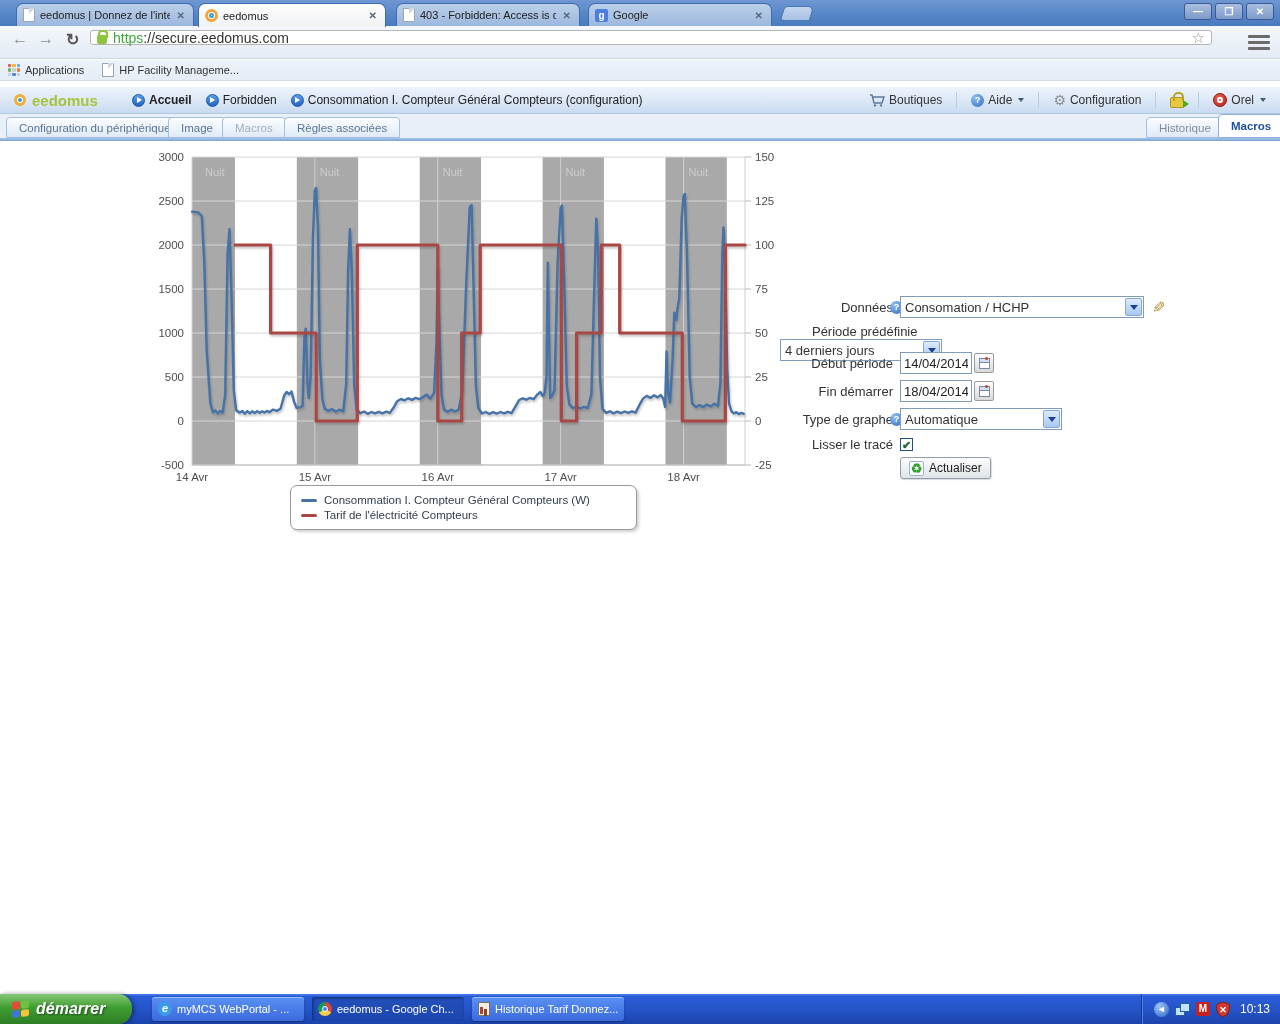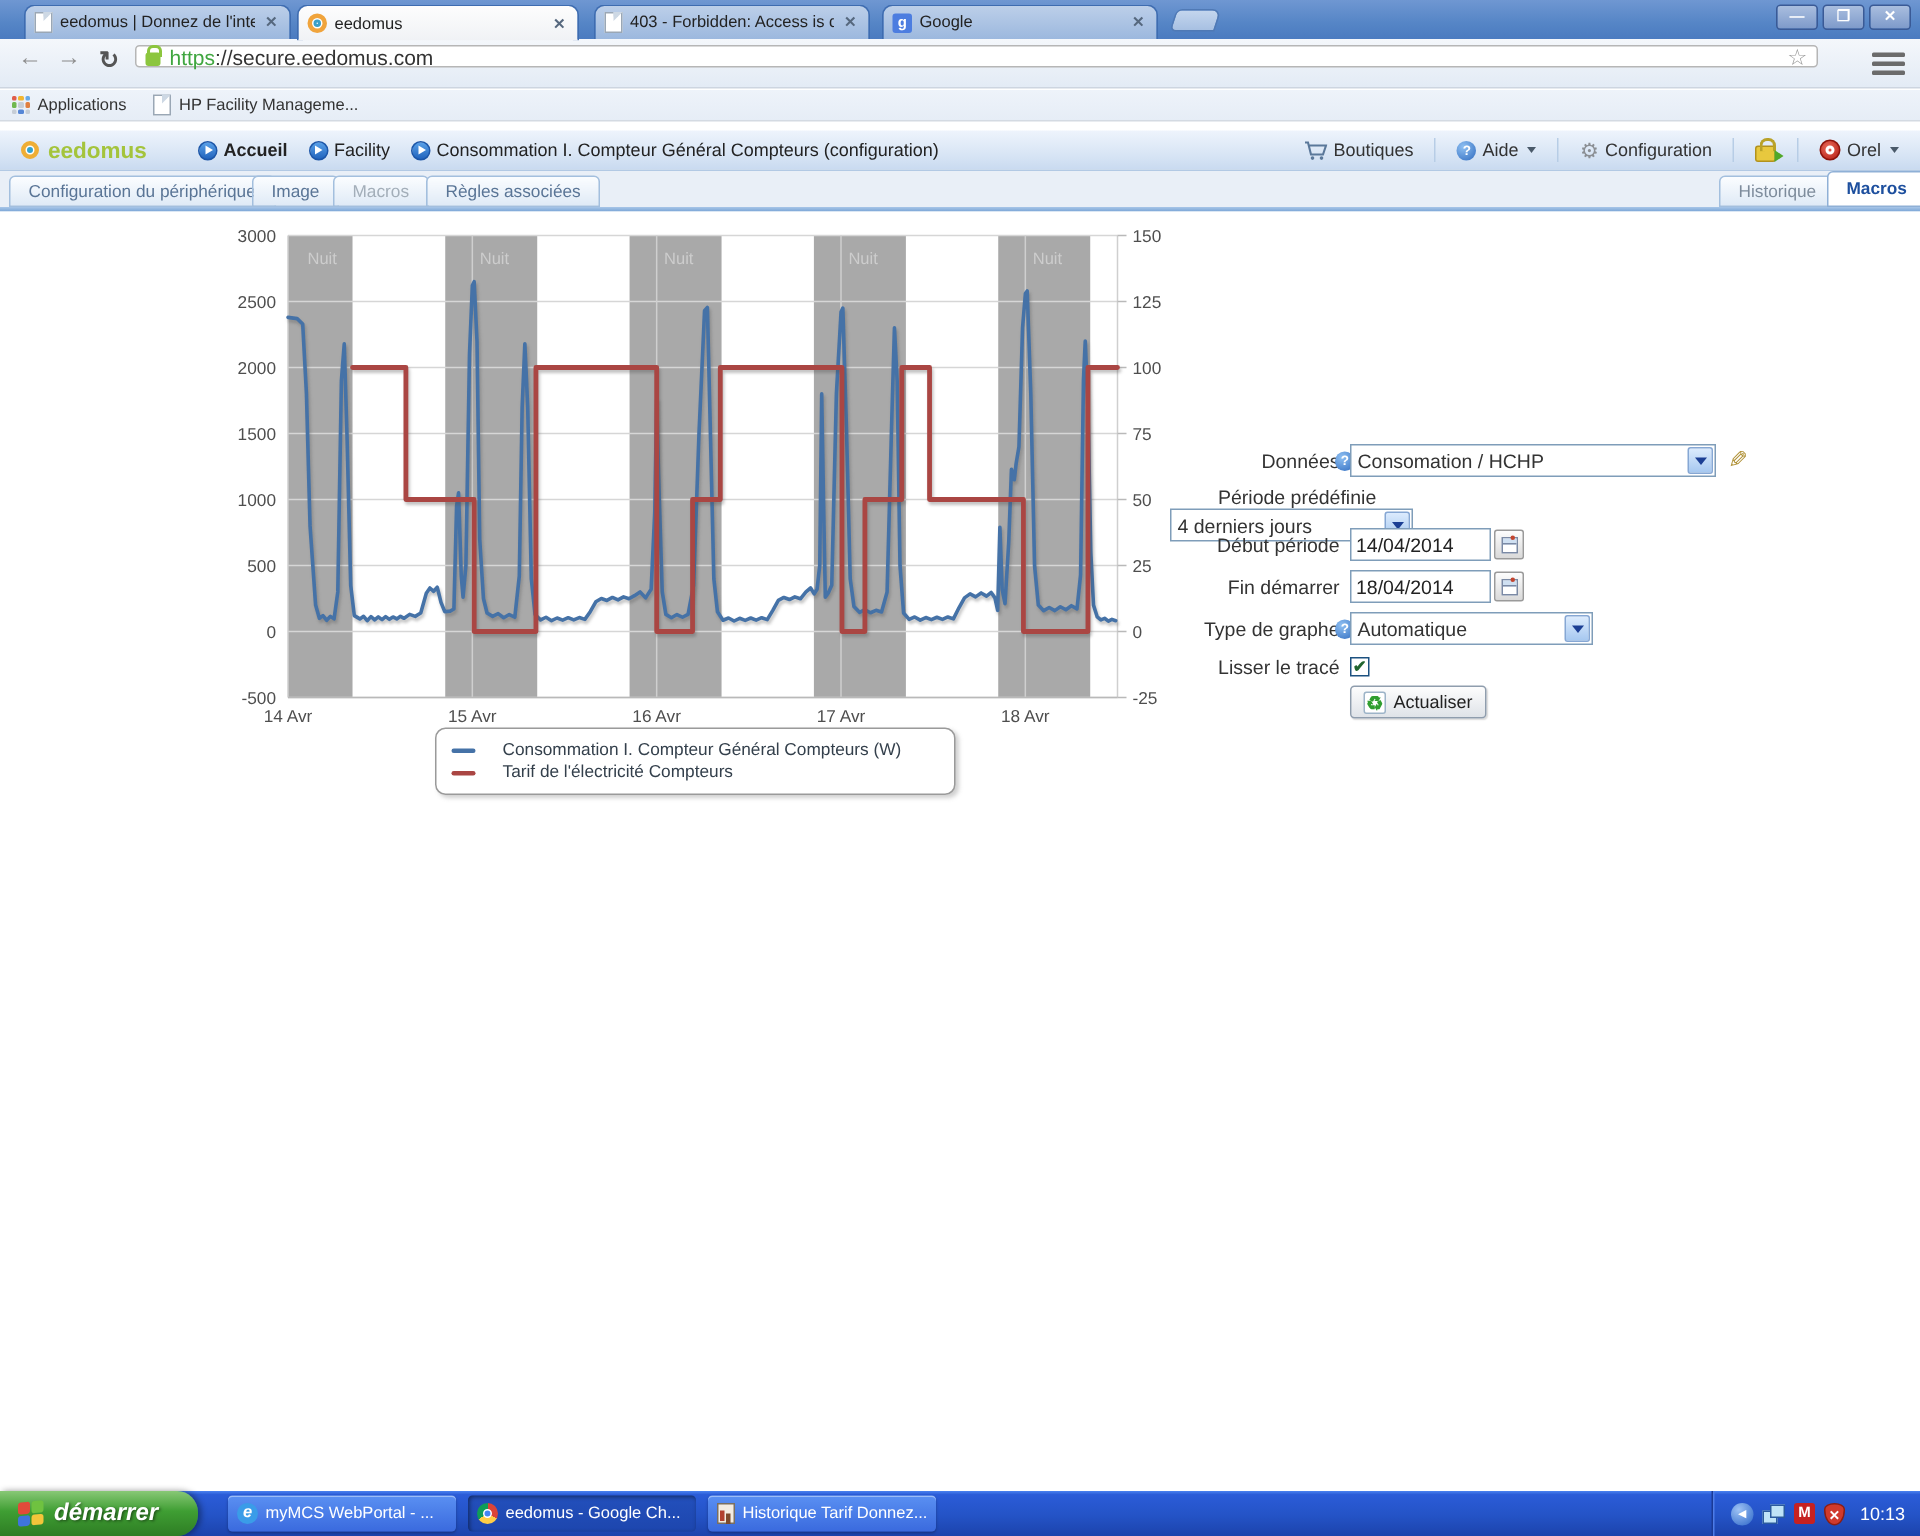--- a/index.html
+++ b/index.html
@@ -98,35 +98,35 @@
   .ptab.active { background:#fff; color:#1d4f9e; font-weight:bold; border-color:#8fb0d6; height:24px; z-index:2; }
   .ptab.right-grey { color:#7e8c9c; }
 
   .content { position:absolute; left:0; top:141px; width:1280px; height:853px; background:#fff; }
 
   
   .chart-wrap { position:absolute; left:140px; top:4px; width:660px; height:350px; }
   .legend { position:absolute; left:290px; top:344px; width:347px; height:45px; background:#fff;
     border:1px solid #9a9a9a; border-radius:7px; box-shadow:2px 2px 3px rgba(120,120,120,.35);
     padding:5px 10px; display:flex; flex-direction:column; justify-content:center; gap:3px; }
-  .leg-item { display:flex; align-items:center; gap:18px; font-size:11.5px; color:#34404c; }
+  .leg-item { display:flex; align-items:center; gap:7px; font-size:11.5px; color:#34404c; }
   .leg-swatch { width:16px; height:3px; border-radius:2px; flex:none; }
 
   
   .panel { position:absolute; left:780px; top:149px; width:370px; height:200px; font-size:13px; color:#333; }
   .frow { position:absolute; left:0; display:flex; align-items:center; }
   .flabel { width:113px; text-align:right; flex:none; }
   .fgap { width:7px; flex:none; display:flex; justify-content:center; }
   .selectbox { height:22px; border:1px solid #7f9db9; background:#fff; display:flex; align-items:center; position:relative; }
   .selectbox .val { padding:0 4px; flex:1; white-space:nowrap; overflow:hidden; }
   .sel-arrow { width:17px; height:18px; margin:1px; border-radius:2px;
     background:linear-gradient(180deg,#dcebfd,#ace;); background:linear-gradient(180deg,#dcebfd,#a6c8f0);
     border:1px solid #86a7d4; display:flex; align-items:center; justify-content:center; flex:none; }
   .sel-arrow i { width:0; height:0; border-top:5px solid #1c3f94; border-left:4px solid transparent; border-right:4px solid transparent; }
-  .dateinput { width:94px; height:22px; border:1px solid #7f9db9; background:#fff; font-size:13px;
+  .dateinput { width:72px; height:22px; border:1px solid #7f9db9; background:#fff; font-size:13px;
     padding:0 3px; font-family:"Liberation Sans",sans-serif; color:#222; }
   .calbtn { width:20px; height:20px; margin-left:2px; border:1px solid #9a9a9a; border-radius:2px;
     background:linear-gradient(180deg,#fdfdfd,#d9d9d9); display:flex; align-items:center; justify-content:center; }
   .cal-ico { width:11px; height:11px; background:#fff; border:1px solid #7b8aa5; position:relative; }
   .cal-ico::before { content:""; position:absolute; left:0; top:0; right:0; height:3px; background:#cfe0f2; border-bottom:1px solid #7b8aa5; }
   .cal-ico::after { content:""; position:absolute; right:1px; top:-2px; width:3px; height:3px; border-radius:50%; background:#c2452f; }
   .pencil { color:#b09136; font-size:16px; transform:scaleX(-1); margin-left:8px; }
   .checkbox { width:13px; height:13px; border:1px solid #1c5180; background:#fff; font-size:11px;
     line-height:12px; text-align:center; color:#21652e; font-weight:bold; }
   .btn-actualiser { height:22px; border:1px solid #8f9dad; border-radius:3px;
@@ -257,21 +257,21 @@
       <span class="crumb bold">
         <span class="circ-arrow">
             <i></i>
           </span>
         <span>Accueil</span>
       </span>
       <span class="crumb">
         <span class="circ-arrow">
             <i></i>
           </span>
-        <span>Facility</span>
+        <span>Forbidden</span>
       </span>
       <span class="crumb">
         <span class="circ-arrow">
             <i></i>
           </span>
         <span>Consommation I. Compteur Général Compteurs (configuration)</span>
       </span>
     </span>
     <span class="hdr-right">
       <span class="hdr-item">

